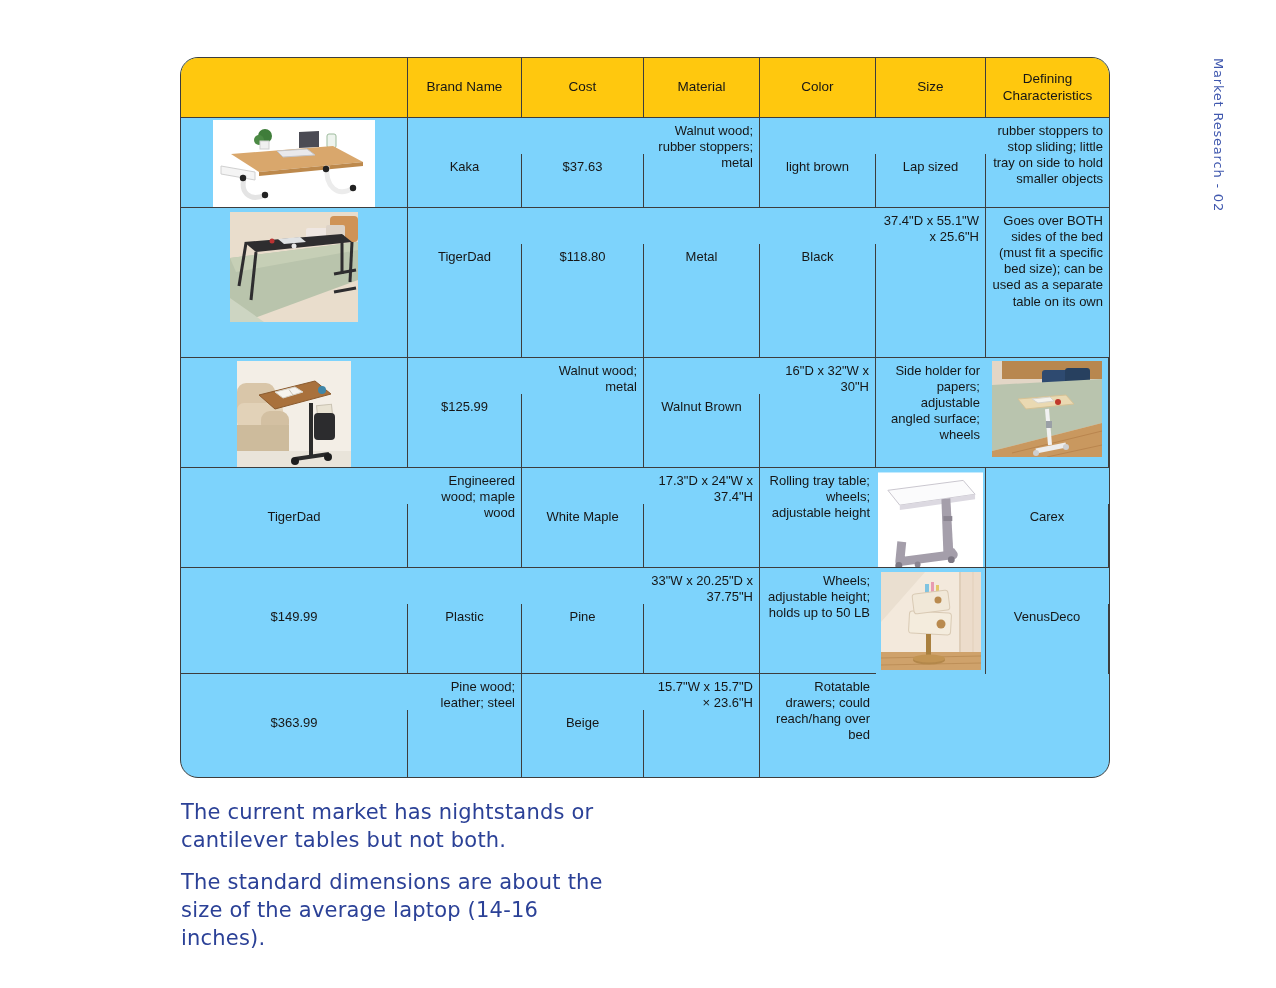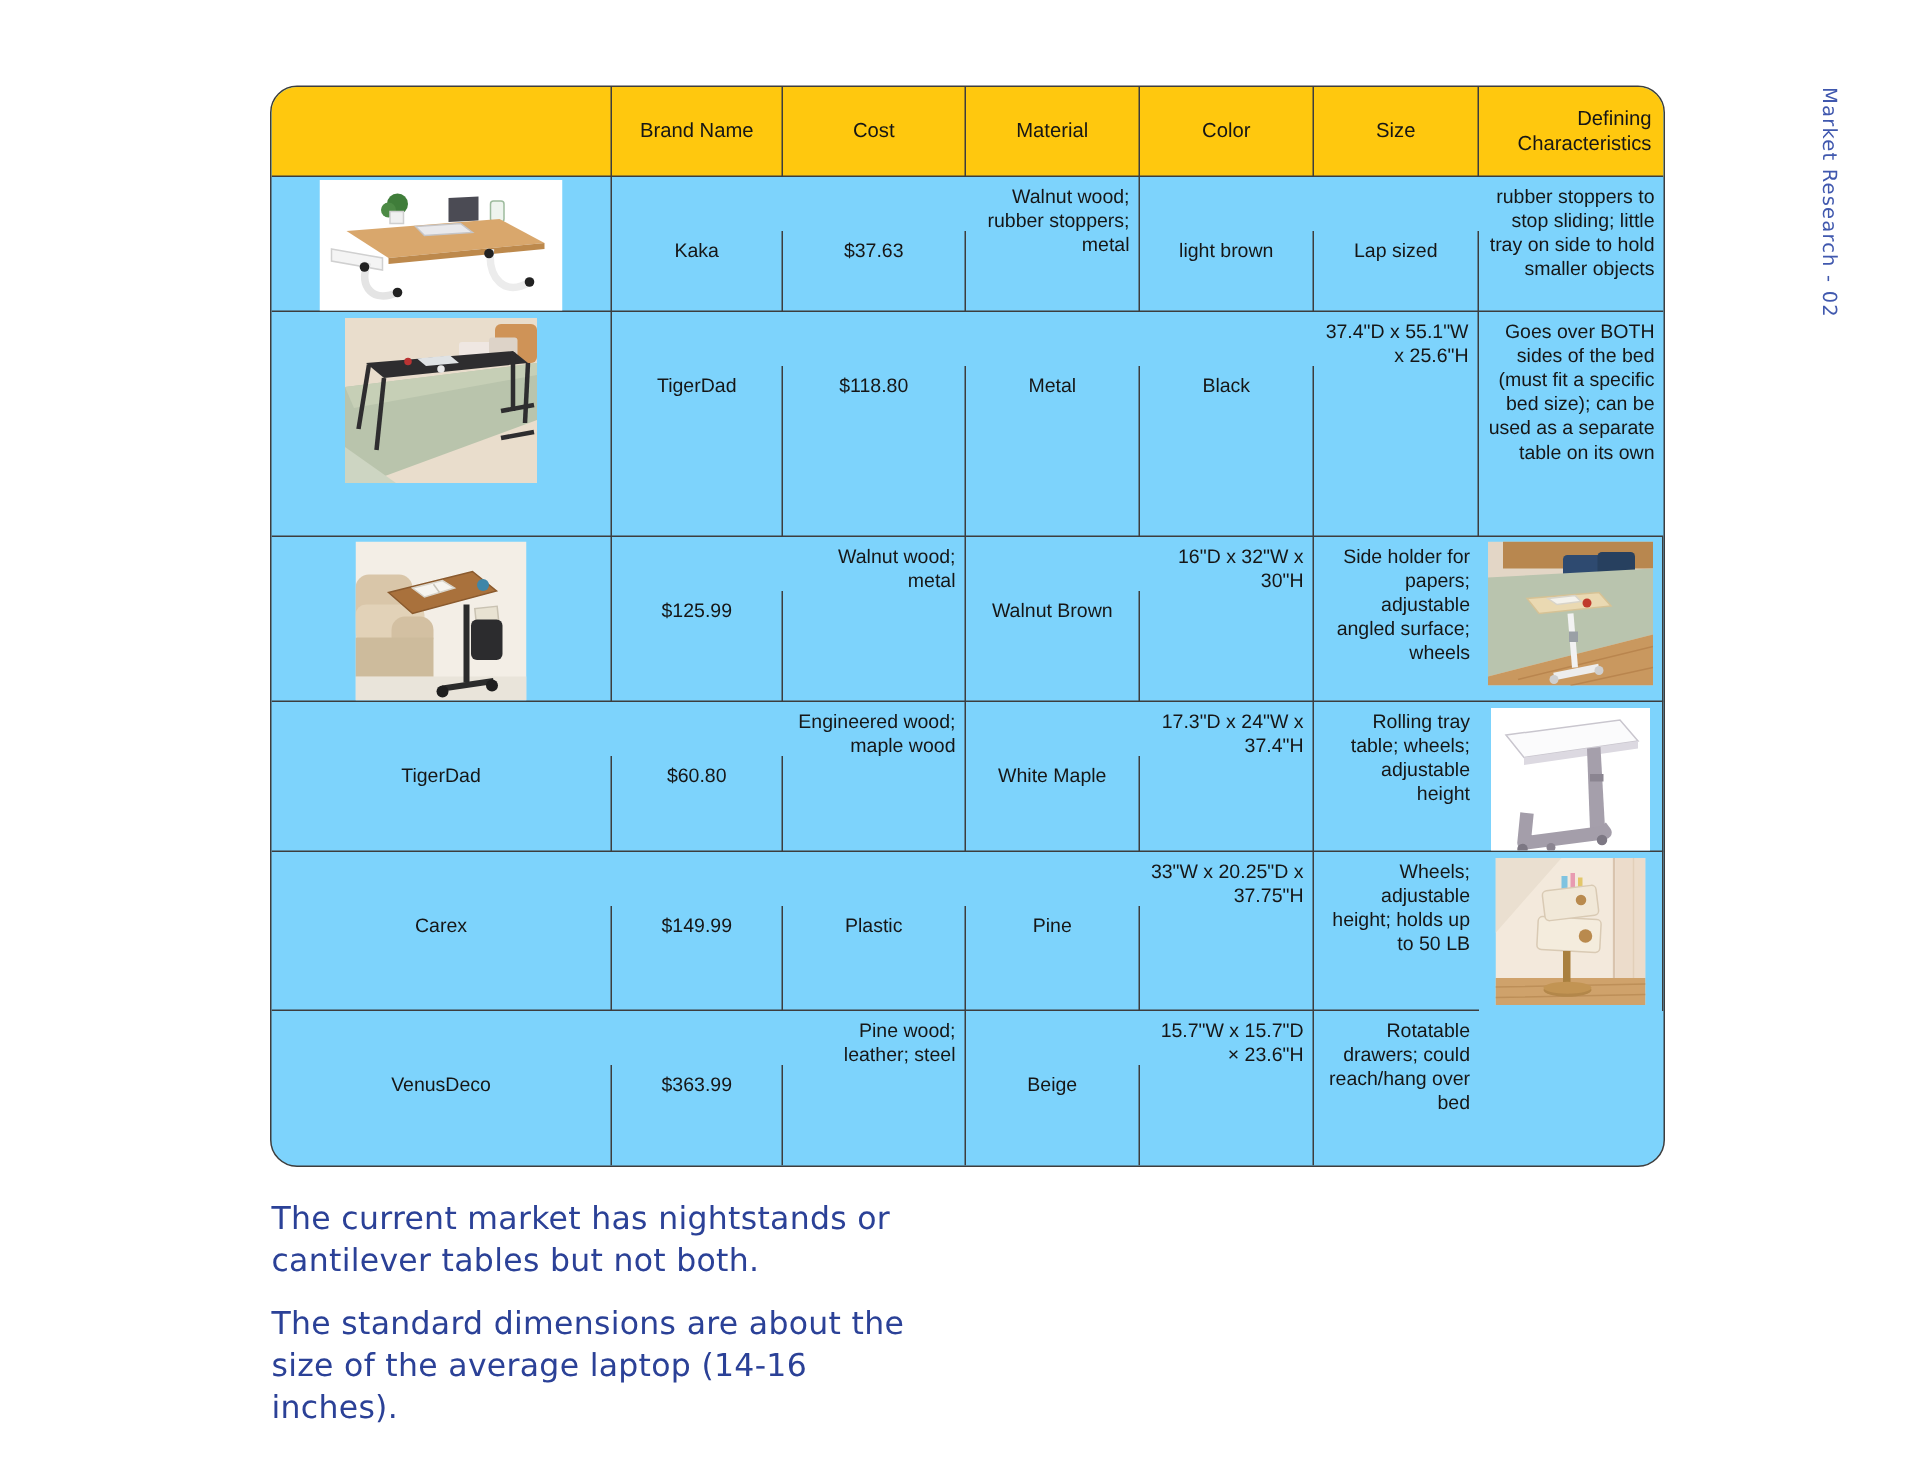--- a/index.html
+++ b/index.html
@@ -20,21 +20,21 @@
   }
   .th,.td{
     box-sizing:border-box;
     border-right:1px solid #3d3d3d;border-bottom:1px solid #3d3d3d;
   }
   .th{
     background:#ffc80e;display:flex;align-items:center;justify-content:center;
     font-size:13.5px;line-height:1.25;padding:4px 8px;text-align:center;
     border-bottom-width:1.5px;
   }
-  .th.left{justify-content:flex-start;text-align:right;}
+  .th.left{justify-content:flex-start;text-align:center;}
   .td{
     padding:5px 6px;font-size:13px;line-height:1.24;overflow:hidden;
   }
   .c{text-align:center;margin-top:36px;}
   .l{text-align:right;}
   .last-col{border-right:none;}
   .last-row{border-bottom:none;}
   .td.imgcell{padding:2px;display:flex;align-items:flex-start;justify-content:center;}
   .td.pad-extra{padding-left:10px;}
 
@@ -164,21 +164,20 @@
       <polygon points="40,38 58,36 62,40 46,42" fill="#f4f2ec" stroke="#d8d4ca"></polygon>
       <circle cx="66" cy="41" r="3" fill="#c0392b"></circle>
       <path d="M55,48 L58,84" stroke="#f2f2f2" stroke-width="4"></path>
       <rect x="54" y="60" width="6" height="7" fill="#9aa0a6"></rect>
       <path d="M44,90 L74,84" stroke="#ededed" stroke-width="5"></path>
       <circle cx="44" cy="92" r="3" fill="#cfcfcf"></circle>
         <circle cx="74" cy="86" r="3" fill="#cfcfcf"></circle>
     </svg>
   </div>
   <div class="td c">TigerDad</div>
-  <div class="td c">$60.80</div>
   <div class="td l pad-extra">Engineered wood; maple wood</div>
   <div class="td c">White Maple</div>
   <div class="td l">17.3"D x 24"W x 37.4"H</div>
   <div class="td l last-col">Rolling tray table; wheels; adjustable height</div>
 
   <div class="td imgcell">
     <svg width="106" height="100" viewBox="0 0 106 100" style="margin-top:2px">
       <rect x="0" y="0" width="106" height="100" fill="#ffffff"></rect>
       <polygon points="10,18 86,8 98,22 22,33" fill="#fbfbfc" stroke="#c9c6ce"></polygon>
       <polygon points="22,33 98,22 98,27 22,38" fill="#dcd9e1"></polygon>

